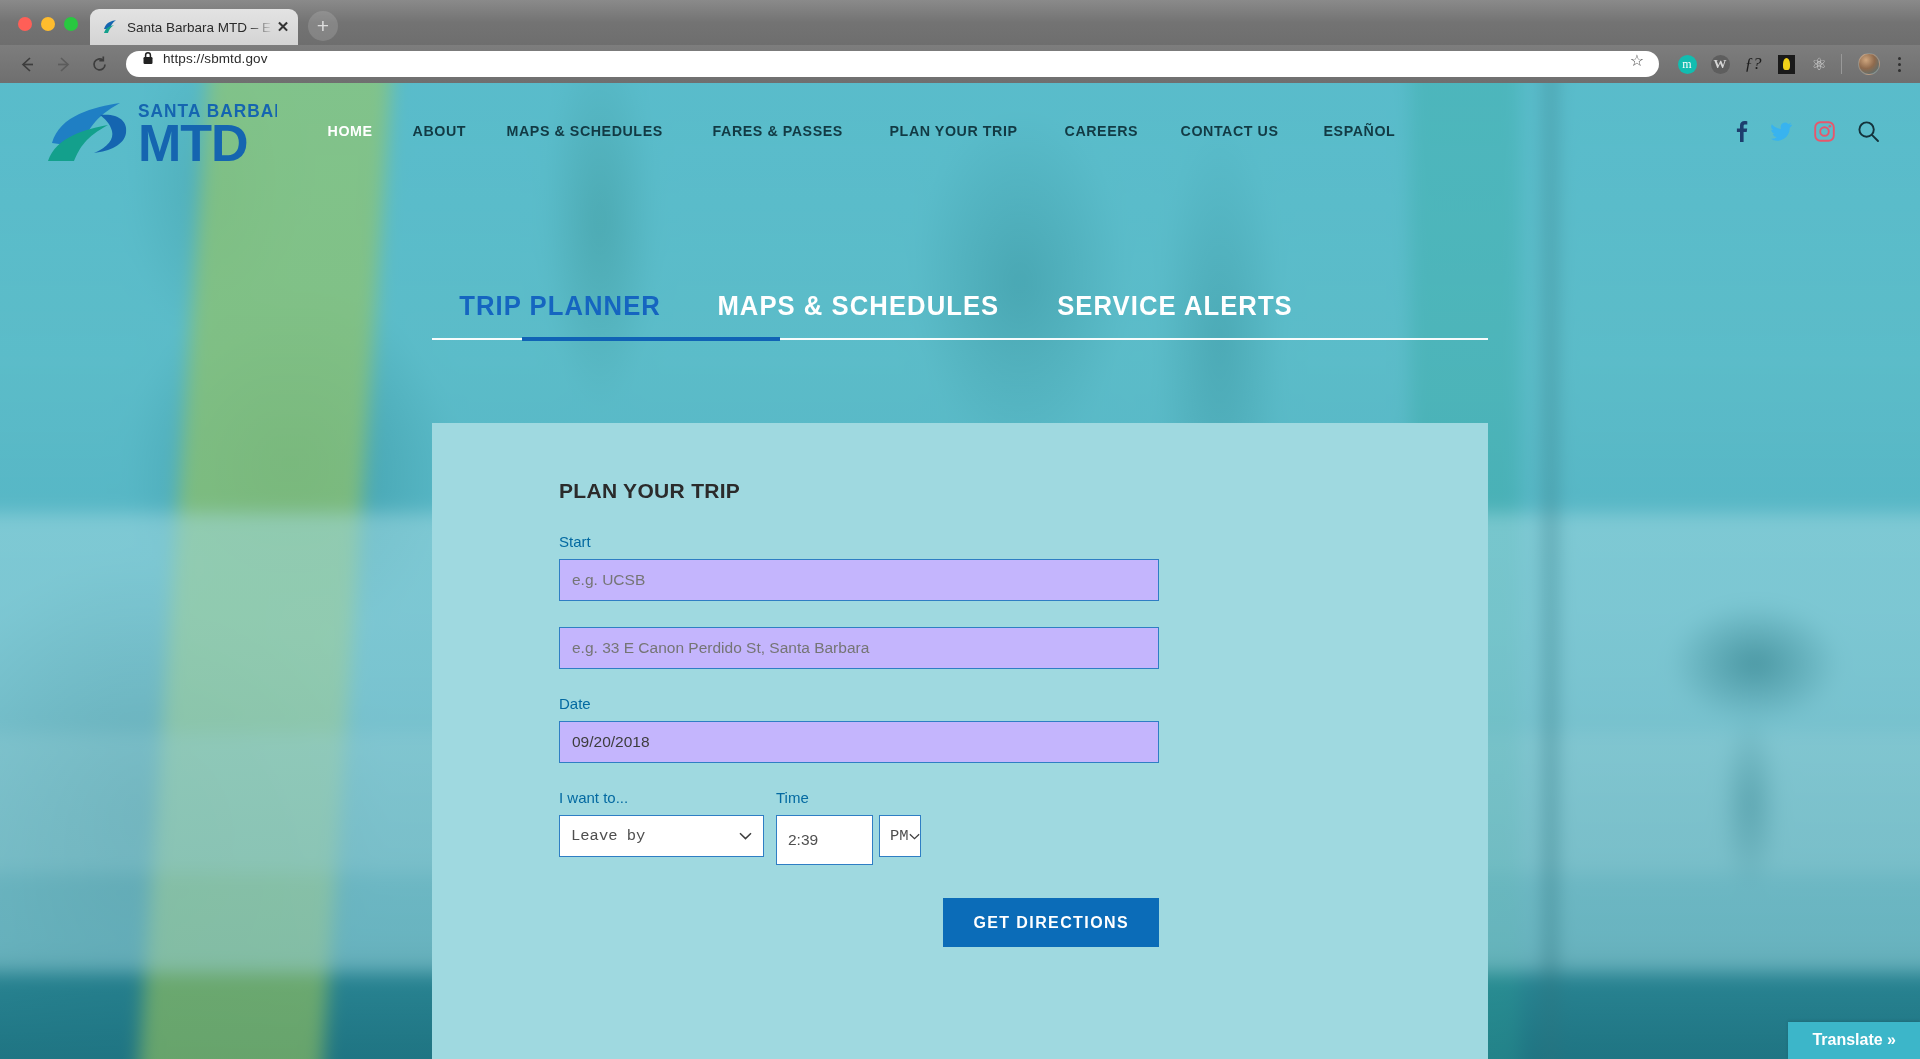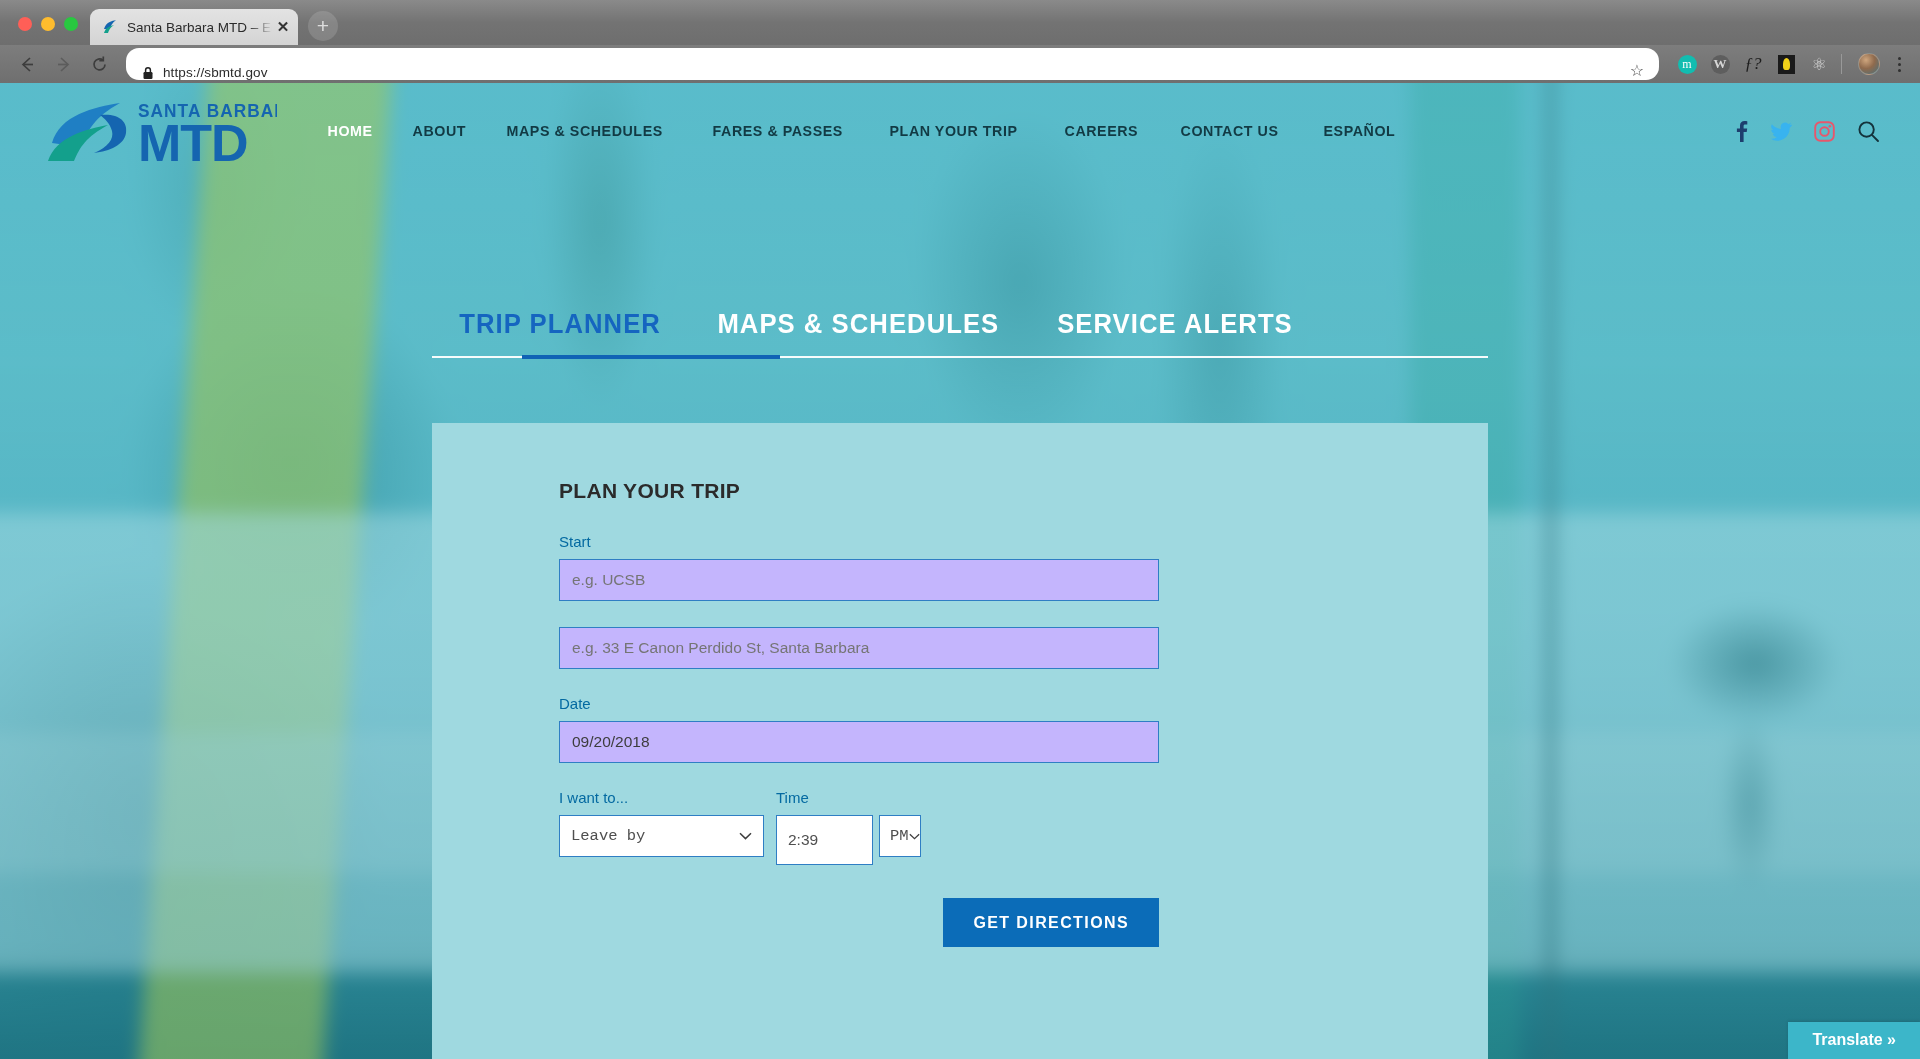--- a/index.html
+++ b/index.html
@@ -68,25 +68,25 @@
     padding: 0 10px;
     gap: 2px;
   }
   .navbtn {
     width: 34px; height: 30px;
     display: flex; align-items: center; justify-content: center;
     color: #3d3d3d;
   }
   .omnibox {
     flex: 1;
-    height: 32px;
+    height: 26px;
     margin: 0 8px 0 8px;
     background: #fff;
     border-radius: 13px;
-    display: flex; align-items: flex-end;
+    display: flex; align-items: flex-start;
     padding: 0 12px 0 16px;
   }
   .lock { margin-right: 9px; display: flex; }
   .url { font-size: 13.5px; color: #2c2c2c; flex: 1; letter-spacing: .1px; }
   .star { width: 20px; display: flex; justify-content: center; color: #4a4a4a; }
 
   .ext { width: 26px; height: 26px; margin-left: 5px;
          display: flex; align-items: center; justify-content: center; }
   .ext-m {
     width: 19px; height: 19px; border-radius: 50%;
@@ -175,21 +175,21 @@
     transform: scaleX(.92); transform-origin: left center;
     white-space: nowrap;
   }
   .nav a.active { color: #ffffff; }
 
   .social { margin-left: auto; margin-right: 40px; display: flex; align-items: center; gap: 22px; }
   .social .ico { display: flex; align-items: center; justify-content: center; }
 
   
   .tabs-wrap {
-    position: absolute; top: 226px; left: 432px; width: 1056px; text-align: right;
+    position: absolute; top: 208px; left: 432px; width: 1056px; text-align: right;
   }
   .tabs { display: flex; align-items: flex-end; gap: 0; }
   .ptab {
     font-size: 27px; font-weight: 700; letter-spacing: 1.1px;
     color: #ffffff; padding: 0 22px 16px 22px;
     white-space: nowrap;
     transform: scaleX(.95);
   }
   .ptab.active { color: #1565c0; }
   .tabs-rule {

